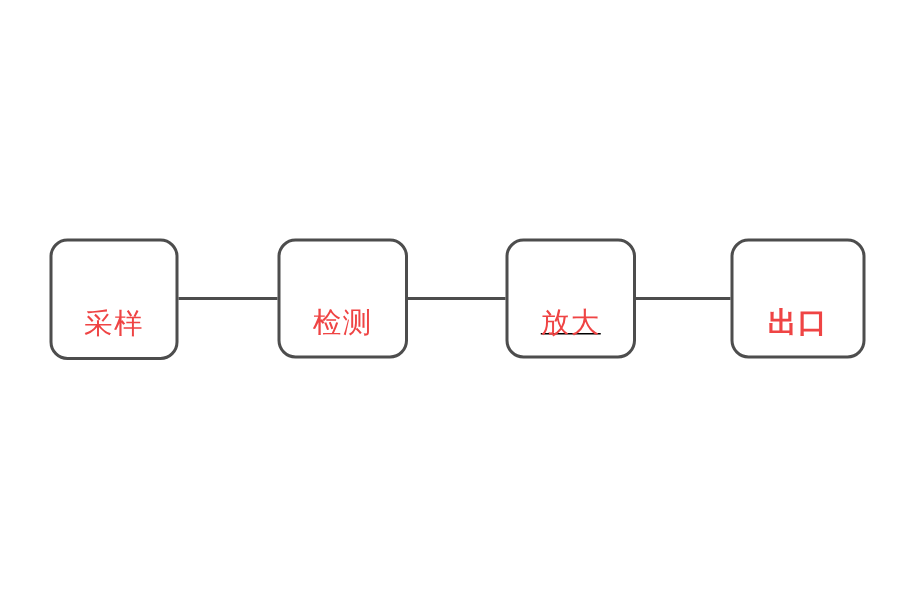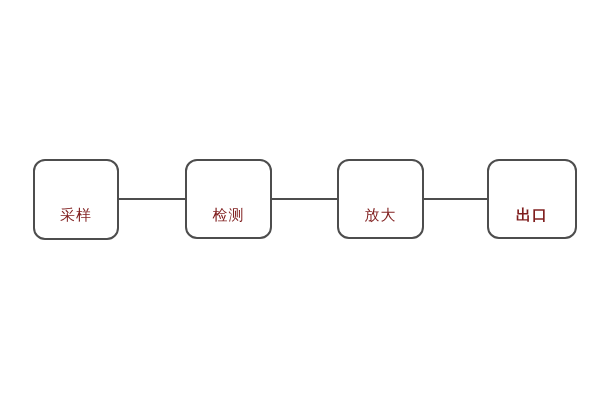--- a/index.html
+++ b/index.html
@@ -19,35 +19,35 @@
     position: absolute;
     box-sizing: border-box;
     border: 2px solid #4d4d4d;
     border-radius: 12px;
     background: #ffffff;
     display: flex;
     align-items: center;
     justify-content: center;
   }
   .flow-node .node-label {
-    font-size: 15px;
-    color: #7f1d1d;
+    font-size: 19px;
+    color: #ef4444;
     letter-spacing: 1px;
     white-space: nowrap;
     margin-top: 32px;
   }
   .connector {
     position: absolute;
     height: 2px;
     background: #4d4d4d;
   }
   
   #node-1 { left: 33px;  top: 159px; width: 86px; height: 81px; }
   #node-2 { left: 185px; top: 159px; width: 87px; height: 80px; justify-content: center; }
-  #node-3 { left: 337px; top: 159px; width: 87px; height: 80px; }
+  #node-3 { left: 337px; top: 159px; width: 87px; height: 80px; text-decoration: underline; }
   #node-4 { left: 487px; top: 159px; width: 90px; height: 80px; font-weight: bold; }
   
   #conn-1 { left: 119px; top: 198px; width: 66px; }
   #conn-2 { left: 272px; top: 198px; width: 65px; }
   #conn-3 { left: 424px; top: 198px; width: 63px; }
 </style>
 </head>
 <body>
 
 <div class="canvas">

